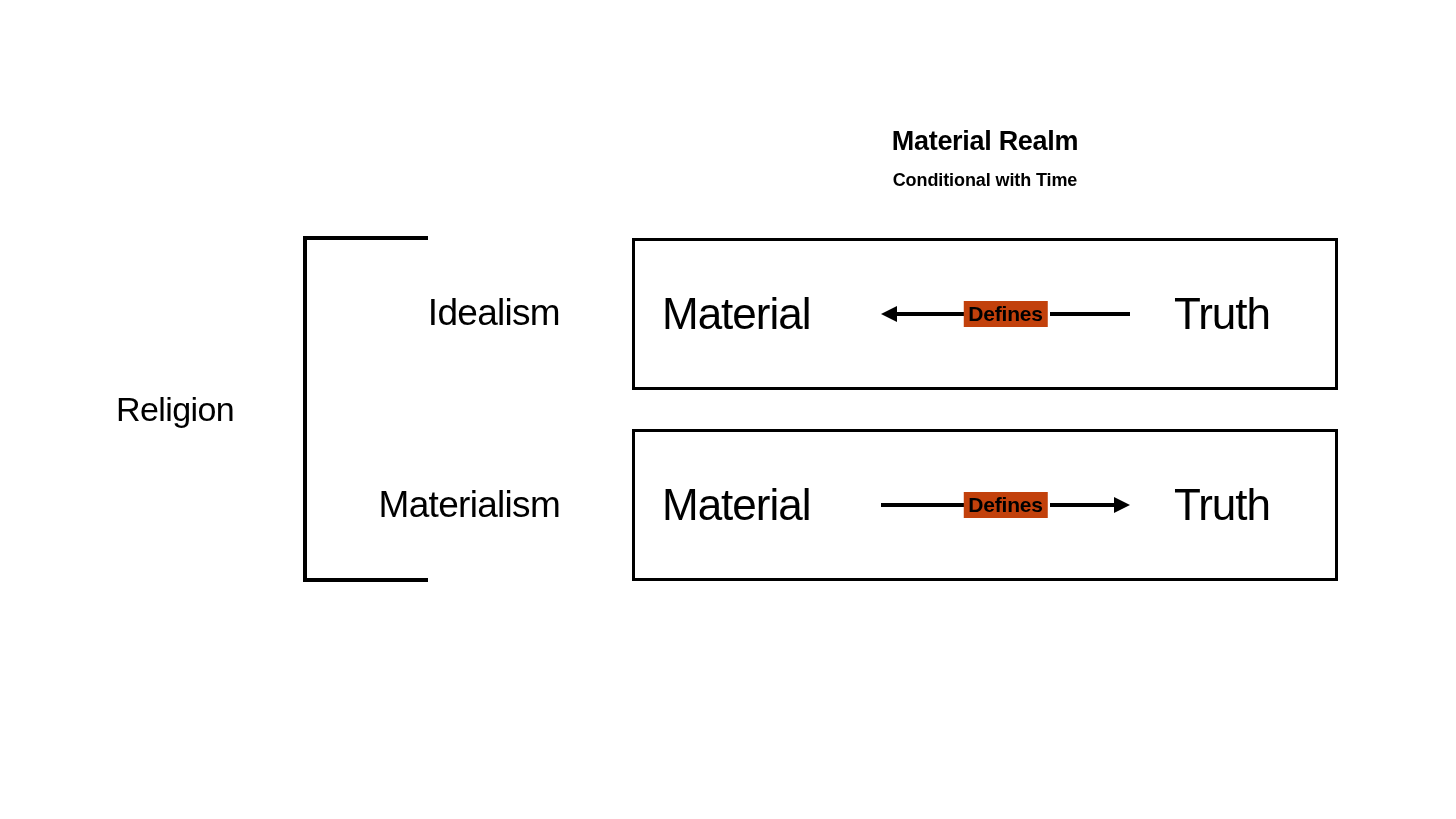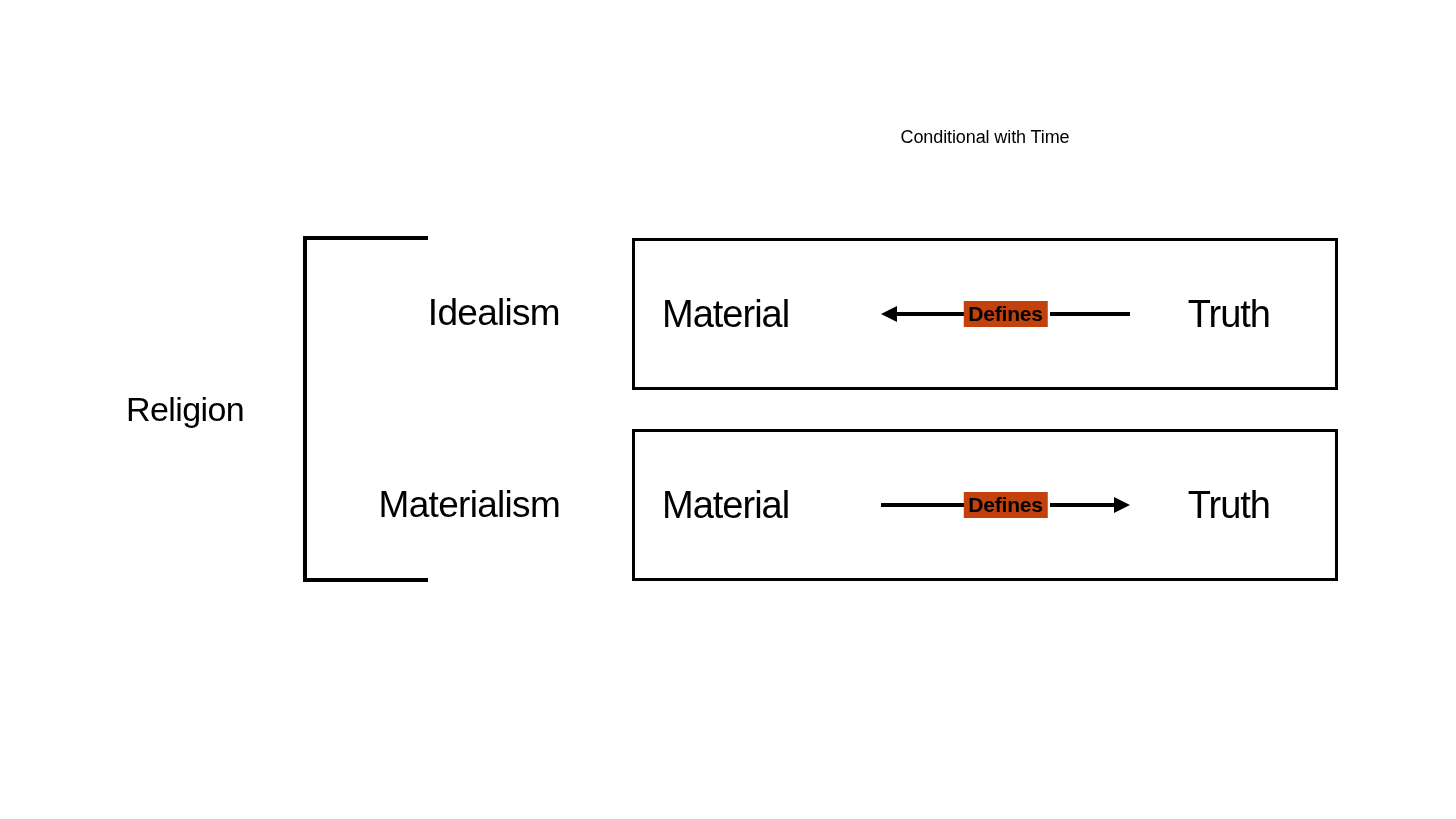--- a/index.html
+++ b/index.html
@@ -32,38 +32,37 @@
   }
   .header-title {
     font-size: 27px;
     font-weight: 700;
     letter-spacing: -0.3px;
     line-height: 34px;
     white-space: nowrap;
   }
   .header-subtitle {
     font-size: 18px;
-    font-weight: 400;
+    font-weight: 700;
     letter-spacing: -0.1px;
     line-height: 24px;
-    margin-top: 1px;
+    margin-top: 10px;
     white-space: nowrap;
   }
 
   
   .religion-label {
     position: absolute;
     left: 116px;
     top: 386px;
     font-size: 34px;
     font-weight: 400;
     letter-spacing: -0.6px;
     line-height: 46px;
     white-space: nowrap;
-    margin-left: 10px;
   }
 
   
   .bracket {
     position: absolute;
     left: 303px;
     top: 236px;
     width: 127px;
     height: 346px;
   }
@@ -121,21 +120,21 @@
   .row-inner {
     position: relative;
     width: 100%;
     height: 100%;
   }
 
   .node-text {
     position: absolute;
     top: 50%;
     transform: translateY(-50%);
-    font-size: 38px;
+    font-size: 44px;
     font-weight: 400;
     letter-spacing: -1px;
     line-height: 62px;
     white-space: nowrap;
     text-align: center;
   }
   .node-left  { left: 27px; }
   .node-right { right: 65px; }
 
   
@@ -192,20 +191,21 @@
     padding: 0 5px;
     white-space: nowrap;
   }
 </style>
 </head>
 <body>
 
 <div id="stage">
 
   <div class="header-block">
+    <div class="header-title">Material Realm</div>
     <div class="header-subtitle">Conditional with Time</div>
   </div>
 
   <div class="religion-label">Religion</div>
 
   <div class="bracket">
     <div class="b-vert"></div>
     <div class="b-top"></div>
     <div class="b-bot"></div>
   </div>

